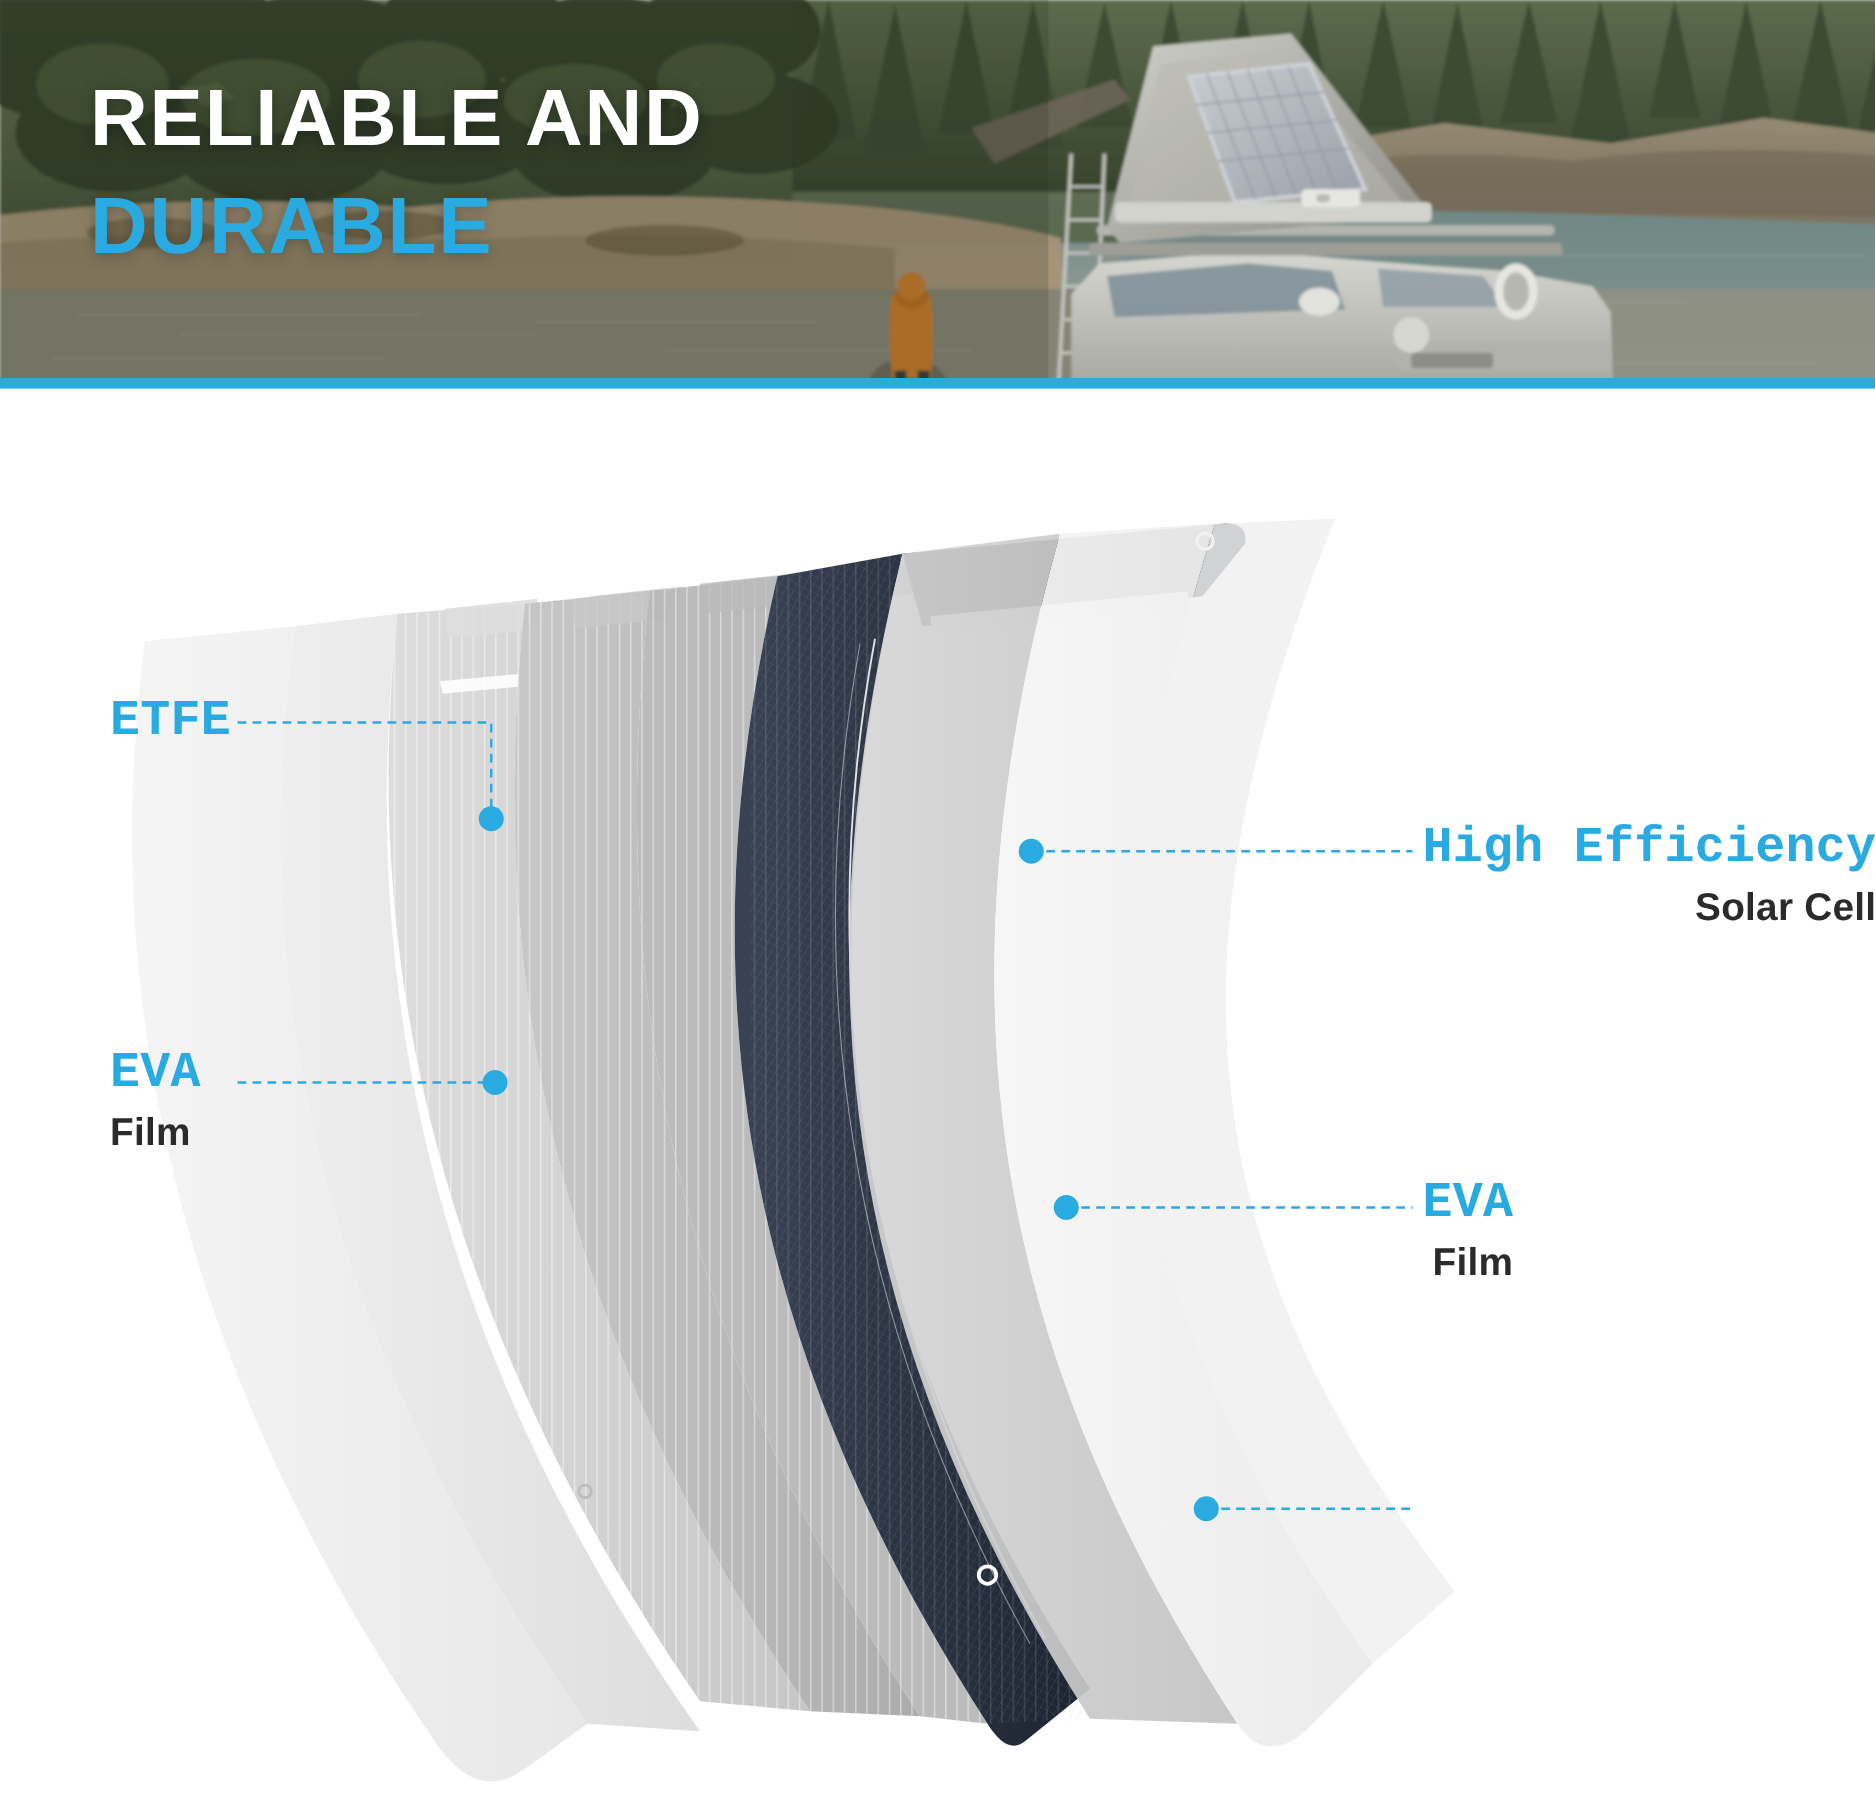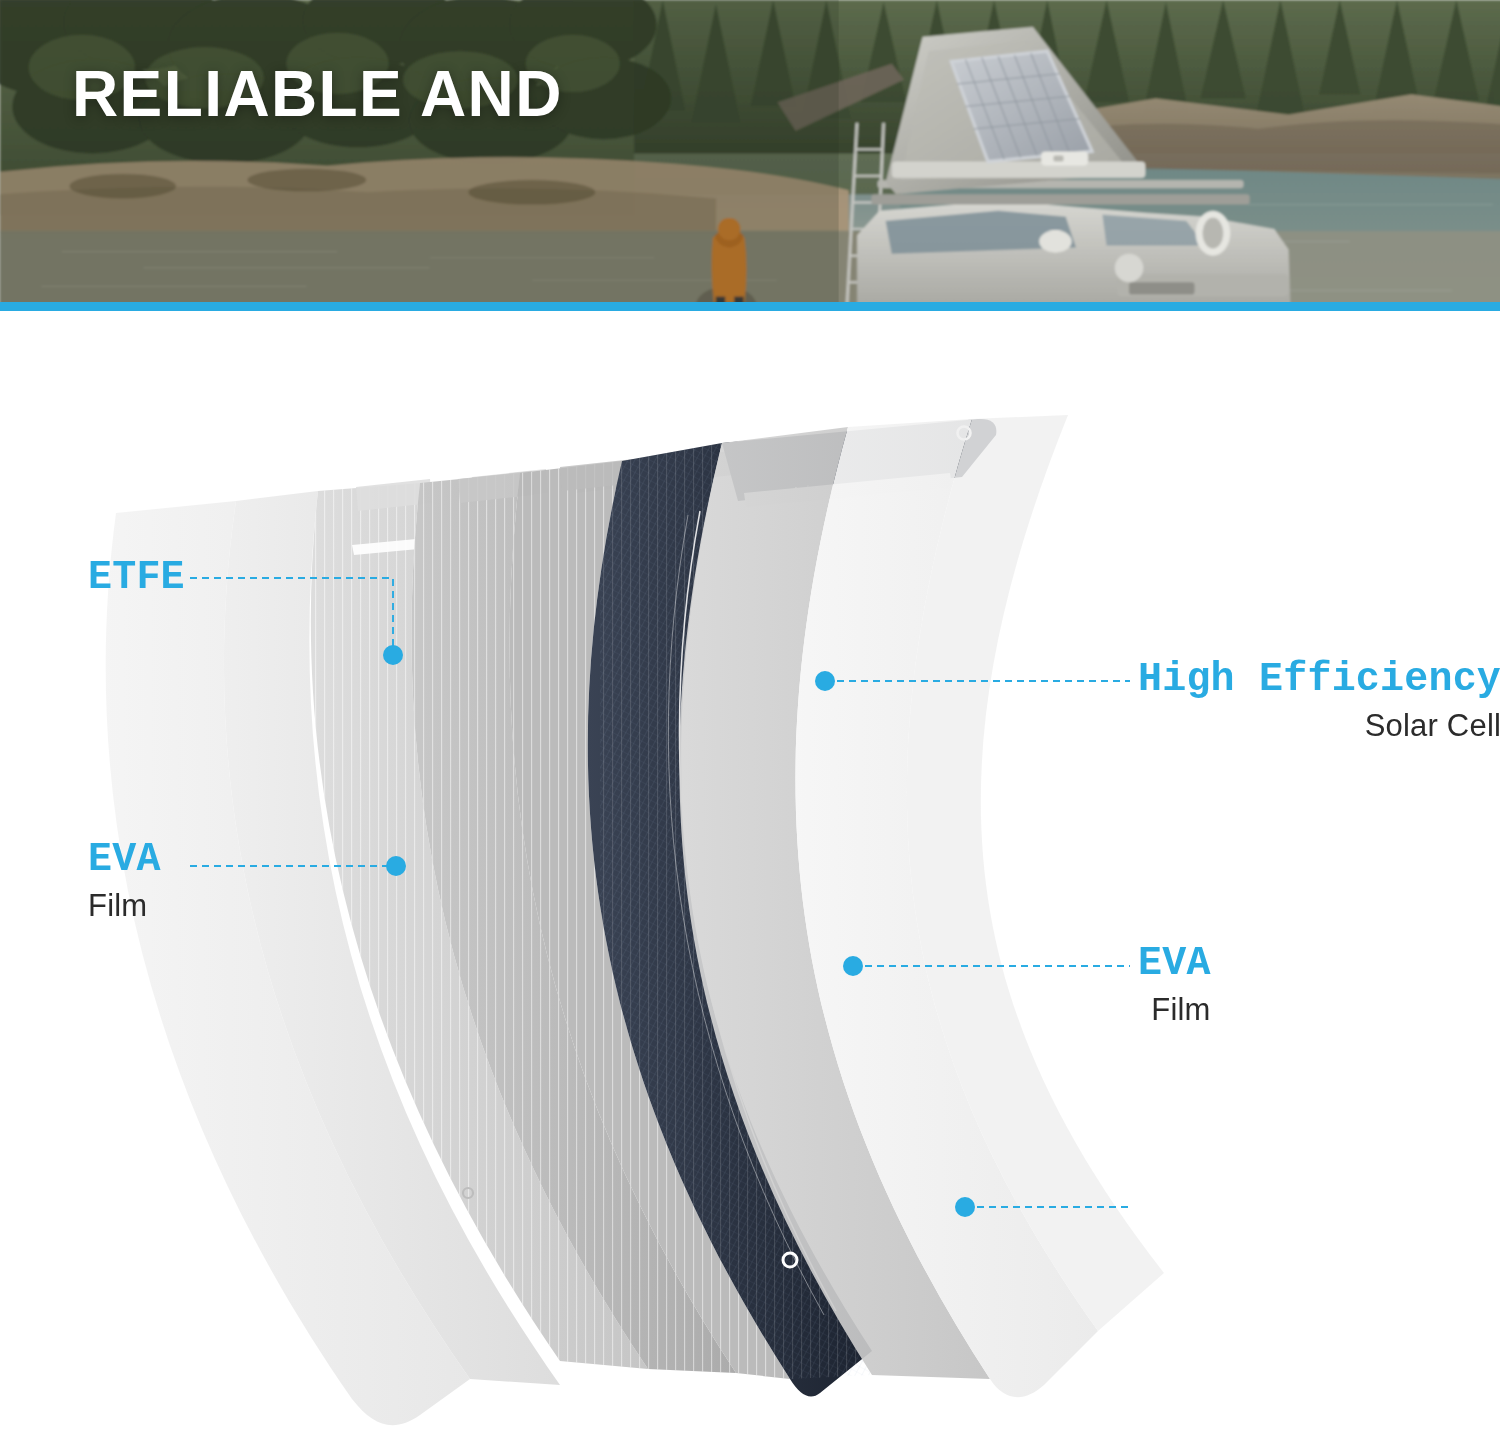--- a/index.html
+++ b/index.html
@@ -31,21 +31,21 @@
   .diagram{position:absolute;left:0;top:311px;width:1500px;height:1126px;background:#fff;}
   .diagram svg{display:block;width:1500px;height:1126px;}
 
   
   .callout{position:absolute;z-index:8;}
   .callout .lbl-main{
     font-size:40px;font-weight:bold;color:#29abe2;line-height:1.02;
     white-space:nowrap;display:block;letter-spacing:.2px;font-family:Liberation Mono, monospace;
   }
   .callout .lbl-sub{
-    font-size:31px;font-weight:normal;color:#2b2b2b;line-height:1.15;
+    font-size:31px;font-weight:bold;color:#2b2b2b;line-height:1.15;
     white-space:nowrap;display:block;margin-top:7px;letter-spacing:.2px;
   }
   .callout.right{text-align:right;}
   .callout.left{text-align:left;}
 
   .c-etfe{left:88px;top:558px;}
   .c-eva-left{left:88px;top:840px;}
   .c-solar{left:1138px;top:660px;}
   .c-eva-right{left:1138px;top:944px;}
   .c-tpt{left:1138px;top:1184px;}
@@ -246,20 +246,21 @@
           <rect x="1018" y="148" width="46" height="14" rx="4" fill="#e7e7e2"></rect>
           <rect x="1030" y="152" width="10" height="6" rx="2" fill="#b9b9b3"></rect>
         </g>
       </g>
 
       <rect x="0" y="0" width="820" height="302" fill="#1f2a1c" opacity="0.18"></rect>
     </svg>
 
     <div class="hero-title">
       <span class="hero-line1">RELIABLE AND</span>
+      <span class="hero-line2">DURABLE</span>
     </div>
   </div>
   <div class="hero-accent-bar"></div>
 
   <div class="diagram">
     <svg viewBox="0 0 1500 1126" preserveAspectRatio="none">
       <defs>
         <linearGradient id="lg1" x1="0" y1="0" x2="1" y2="0">
           <stop offset="0" stop-color="#f4f4f4"></stop>
             <stop offset="1" stop-color="#e6e6e6"></stop>

